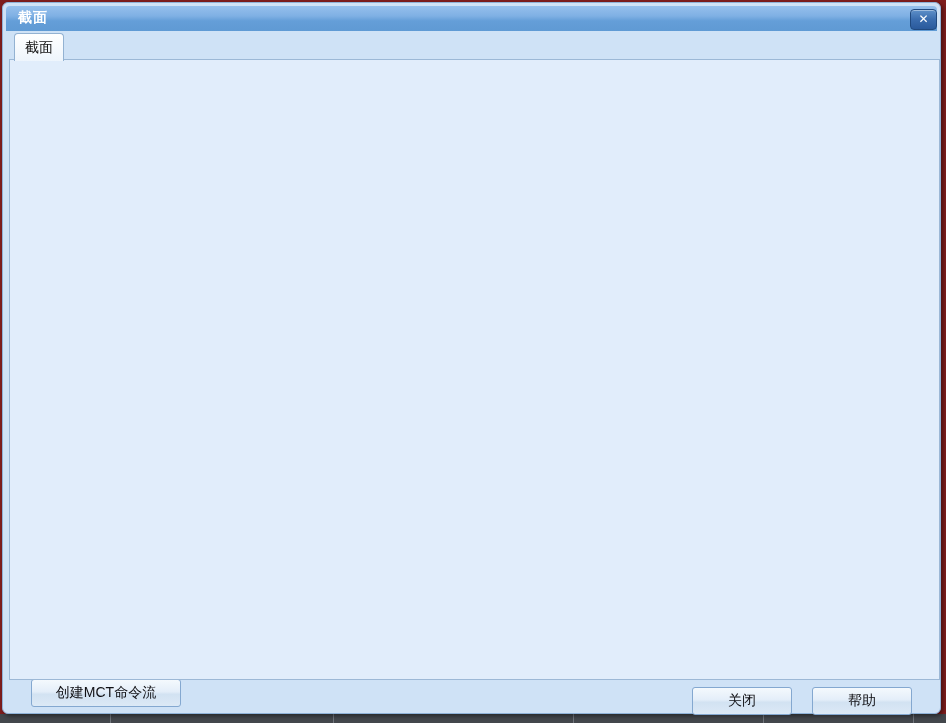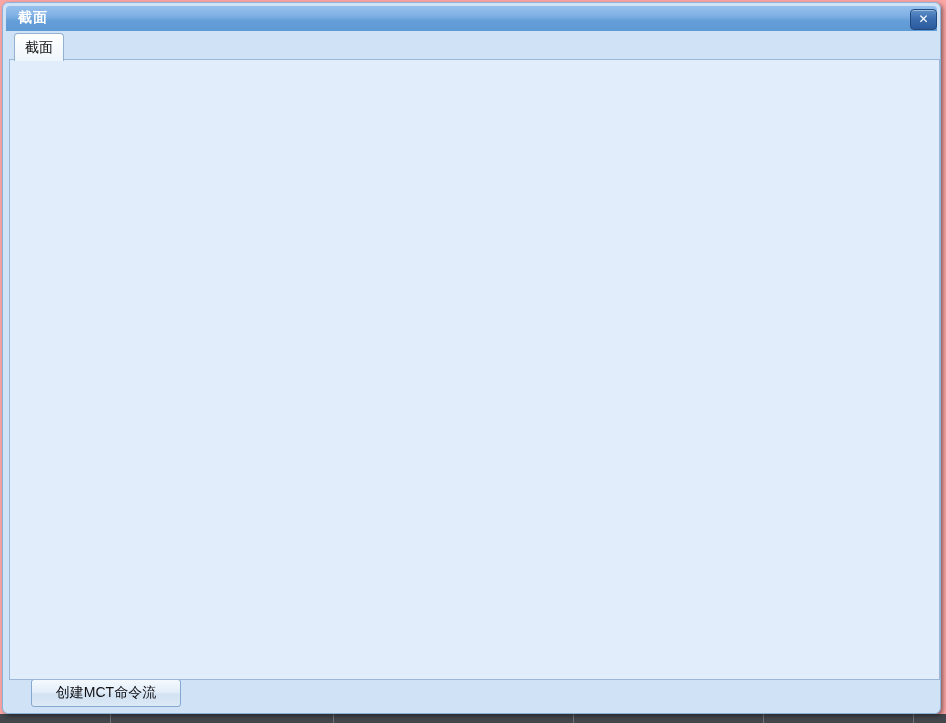--- a/index.html
+++ b/index.html
@@ -1,17 +1,17 @@
 <!DOCTYPE html>
 <html><head>
 <meta charset="utf-8">
 <style>
   html,body{margin:0;padding:0;}
   body{font-family:"Liberation Sans","DejaVu Sans",sans-serif;background:#9a9da1;}
-  .stage{position:relative;width:946px;height:723px;overflow:hidden;background:#fca5a5;}
+  .stage{position:relative;width:946px;height:723px;overflow:hidden;background:#7f1d1d;}
   .abs{position:absolute;}
   
   .dialog{left:2px;top:2px;width:937px;height:710px;background:#cfe2f6;border:1px solid #8fb2d8;
           border-radius:6px;box-shadow:2px 2px 4px rgba(0,0,0,.45);}
   .titlebar{left:5px;top:5px;width:931px;height:25px;border-radius:4px 4px 0 0;
             background:linear-gradient(180deg,#96c0ec 0%,#7fb0e4 40%,#649ed8 60%,#5f9ad4 100%);}
   .title-text{left:17px;top:8px;color:#ffffff;font-size:14px;font-weight:bold;letter-spacing:1px;}
   .close-btn{left:909px;top:8px;width:25px;height:19px;border-radius:4px;border:1px solid #20497f;
              background:linear-gradient(180deg,#5e90c9 0%,#3a6cae 50%,#2a5a9c 100%);
              color:#fff;font-size:12px;font-weight:bold;text-align:center;line-height:18px;cursor:pointer;
@@ -200,15 +200,21 @@
     <span class="abs lbl r" style="left:20px;top:633px;width:38px;">J:</span>
     <input class="abs field" style="left: 63px; top: 628px; width: 145px; height: 23px;" value="0.000000e+00">
     <span class="abs unit" style="left:216px;top:633px;">m⁴</span>
     <div class="abs btn" style="left:251px;top:626px;width:204px;height:27px;">
       <span>手动录入</span>
     </div>
 
     <div class="abs btn" style="left:28px;top:676px;width:150px;height:28px;">
       <span>创建MCT命令流</span>
     </div>
+    <div class="abs btn" style="left:689px;top:684px;width:100px;height:28px;">
+      <span>关闭</span>
+    </div>
+    <div class="abs btn" style="left:809px;top:684px;width:100px;height:28px;">
+      <span>帮助</span>
+    </div>
 
   </div>
 </div>
 
 </body></html>

